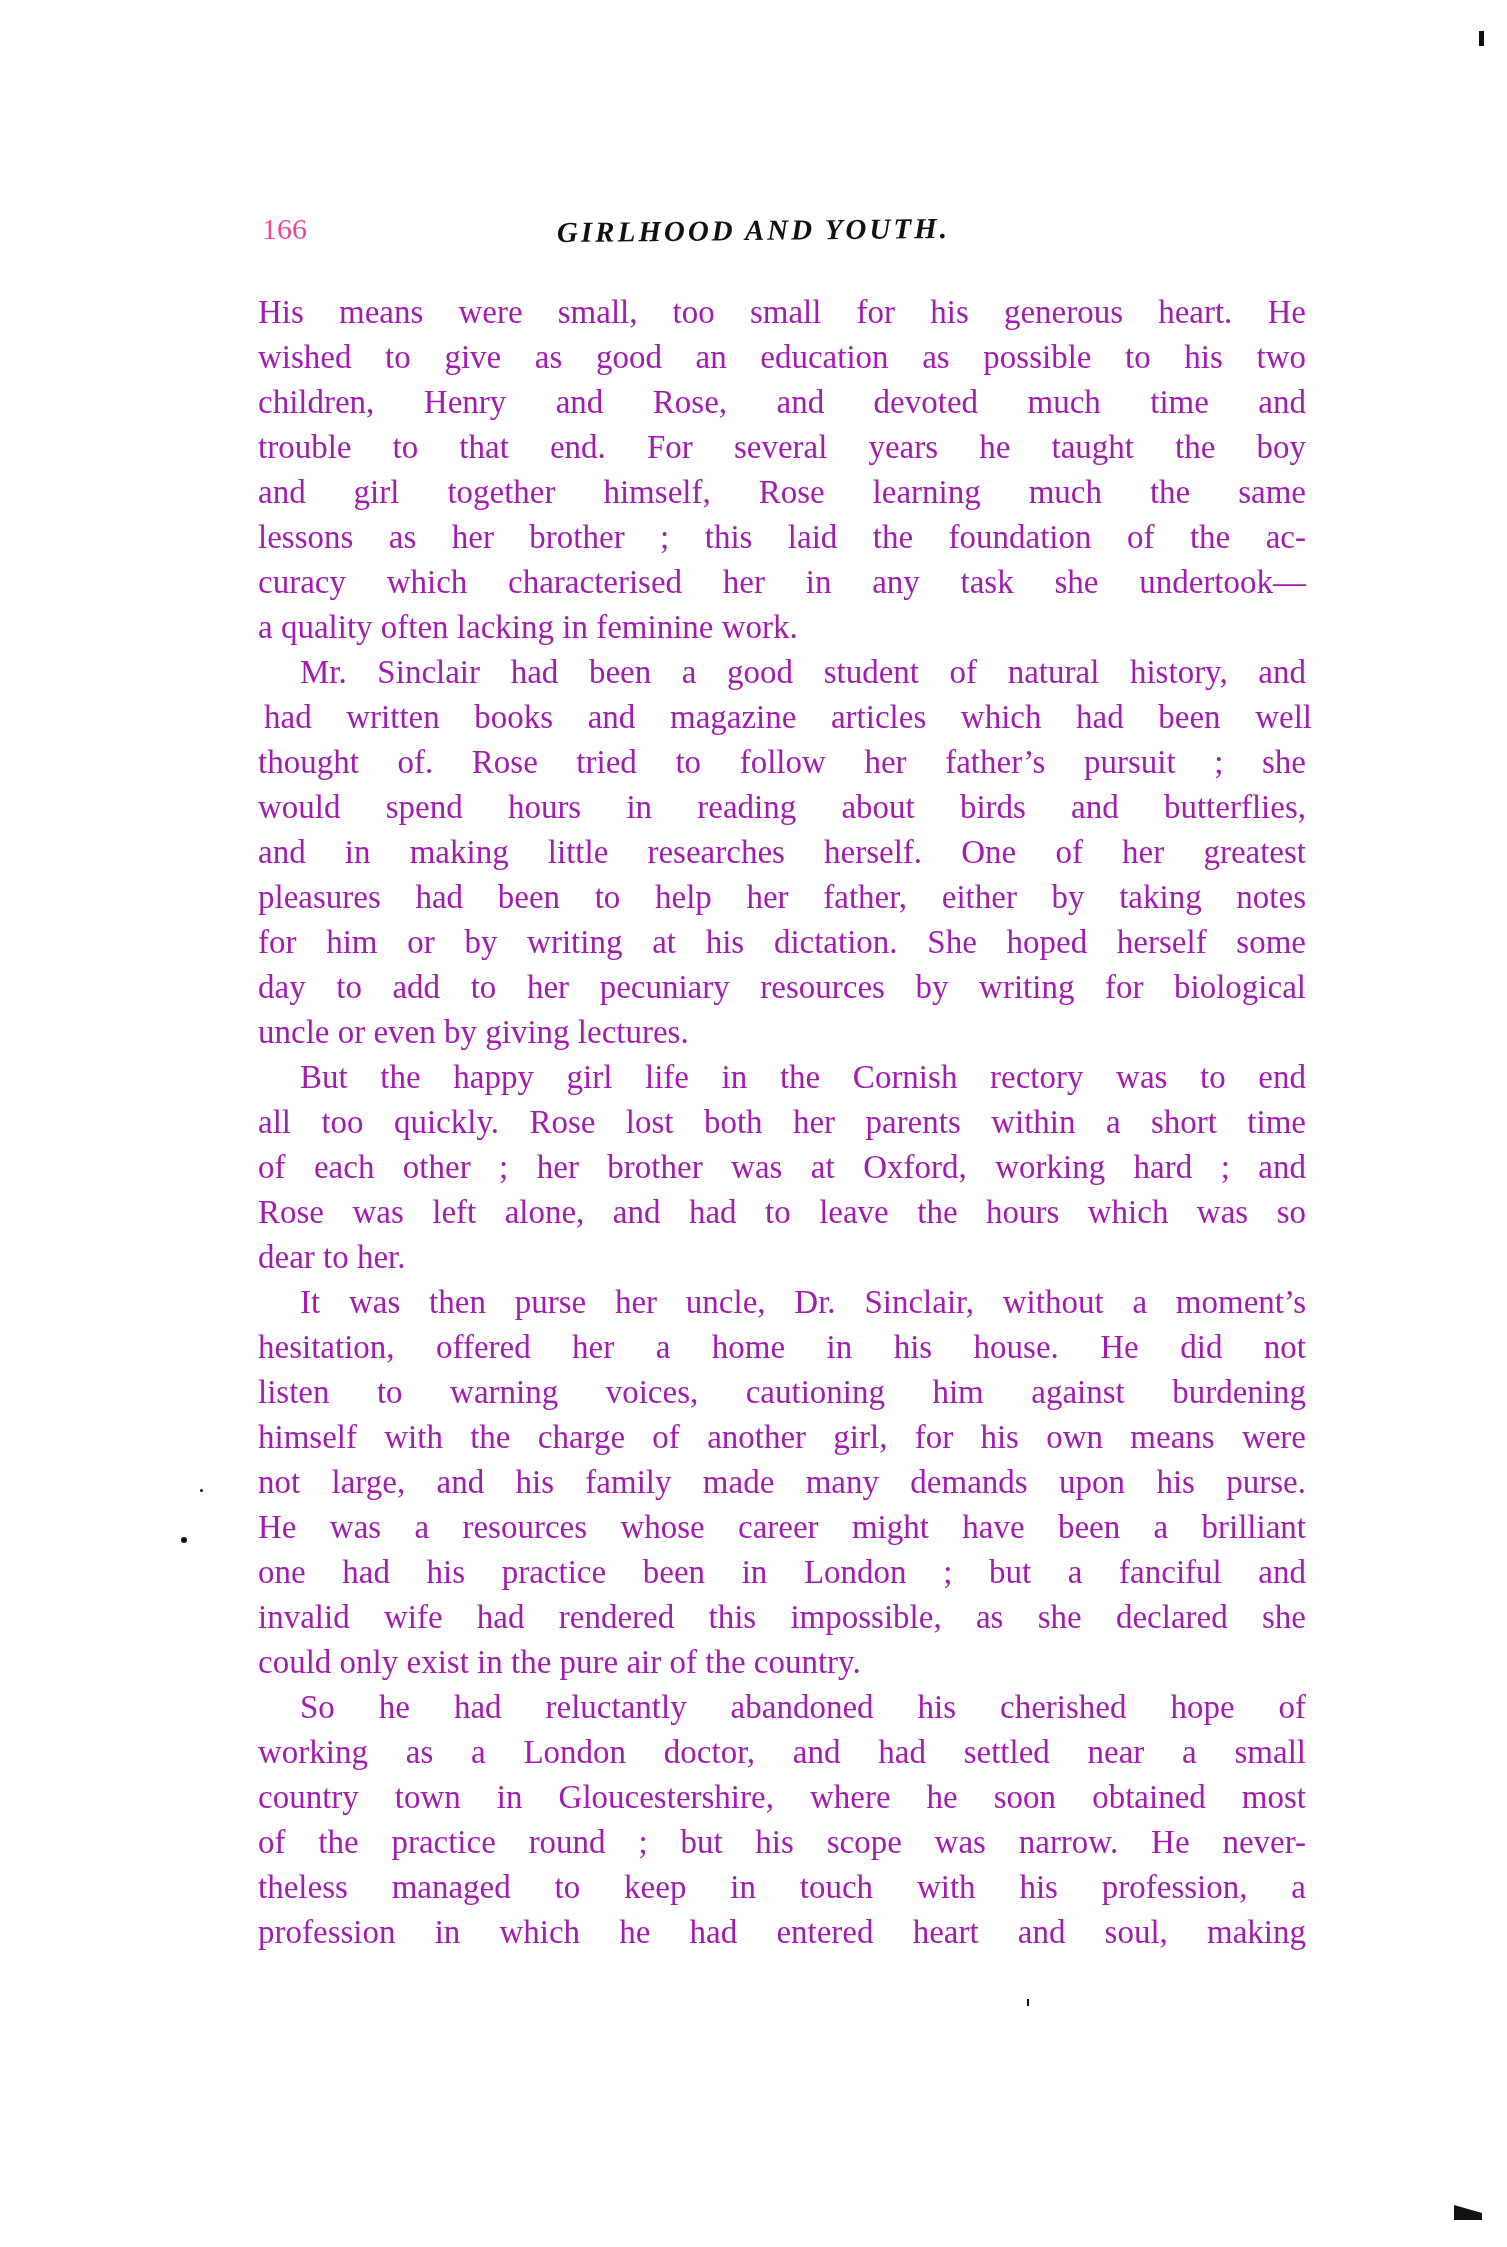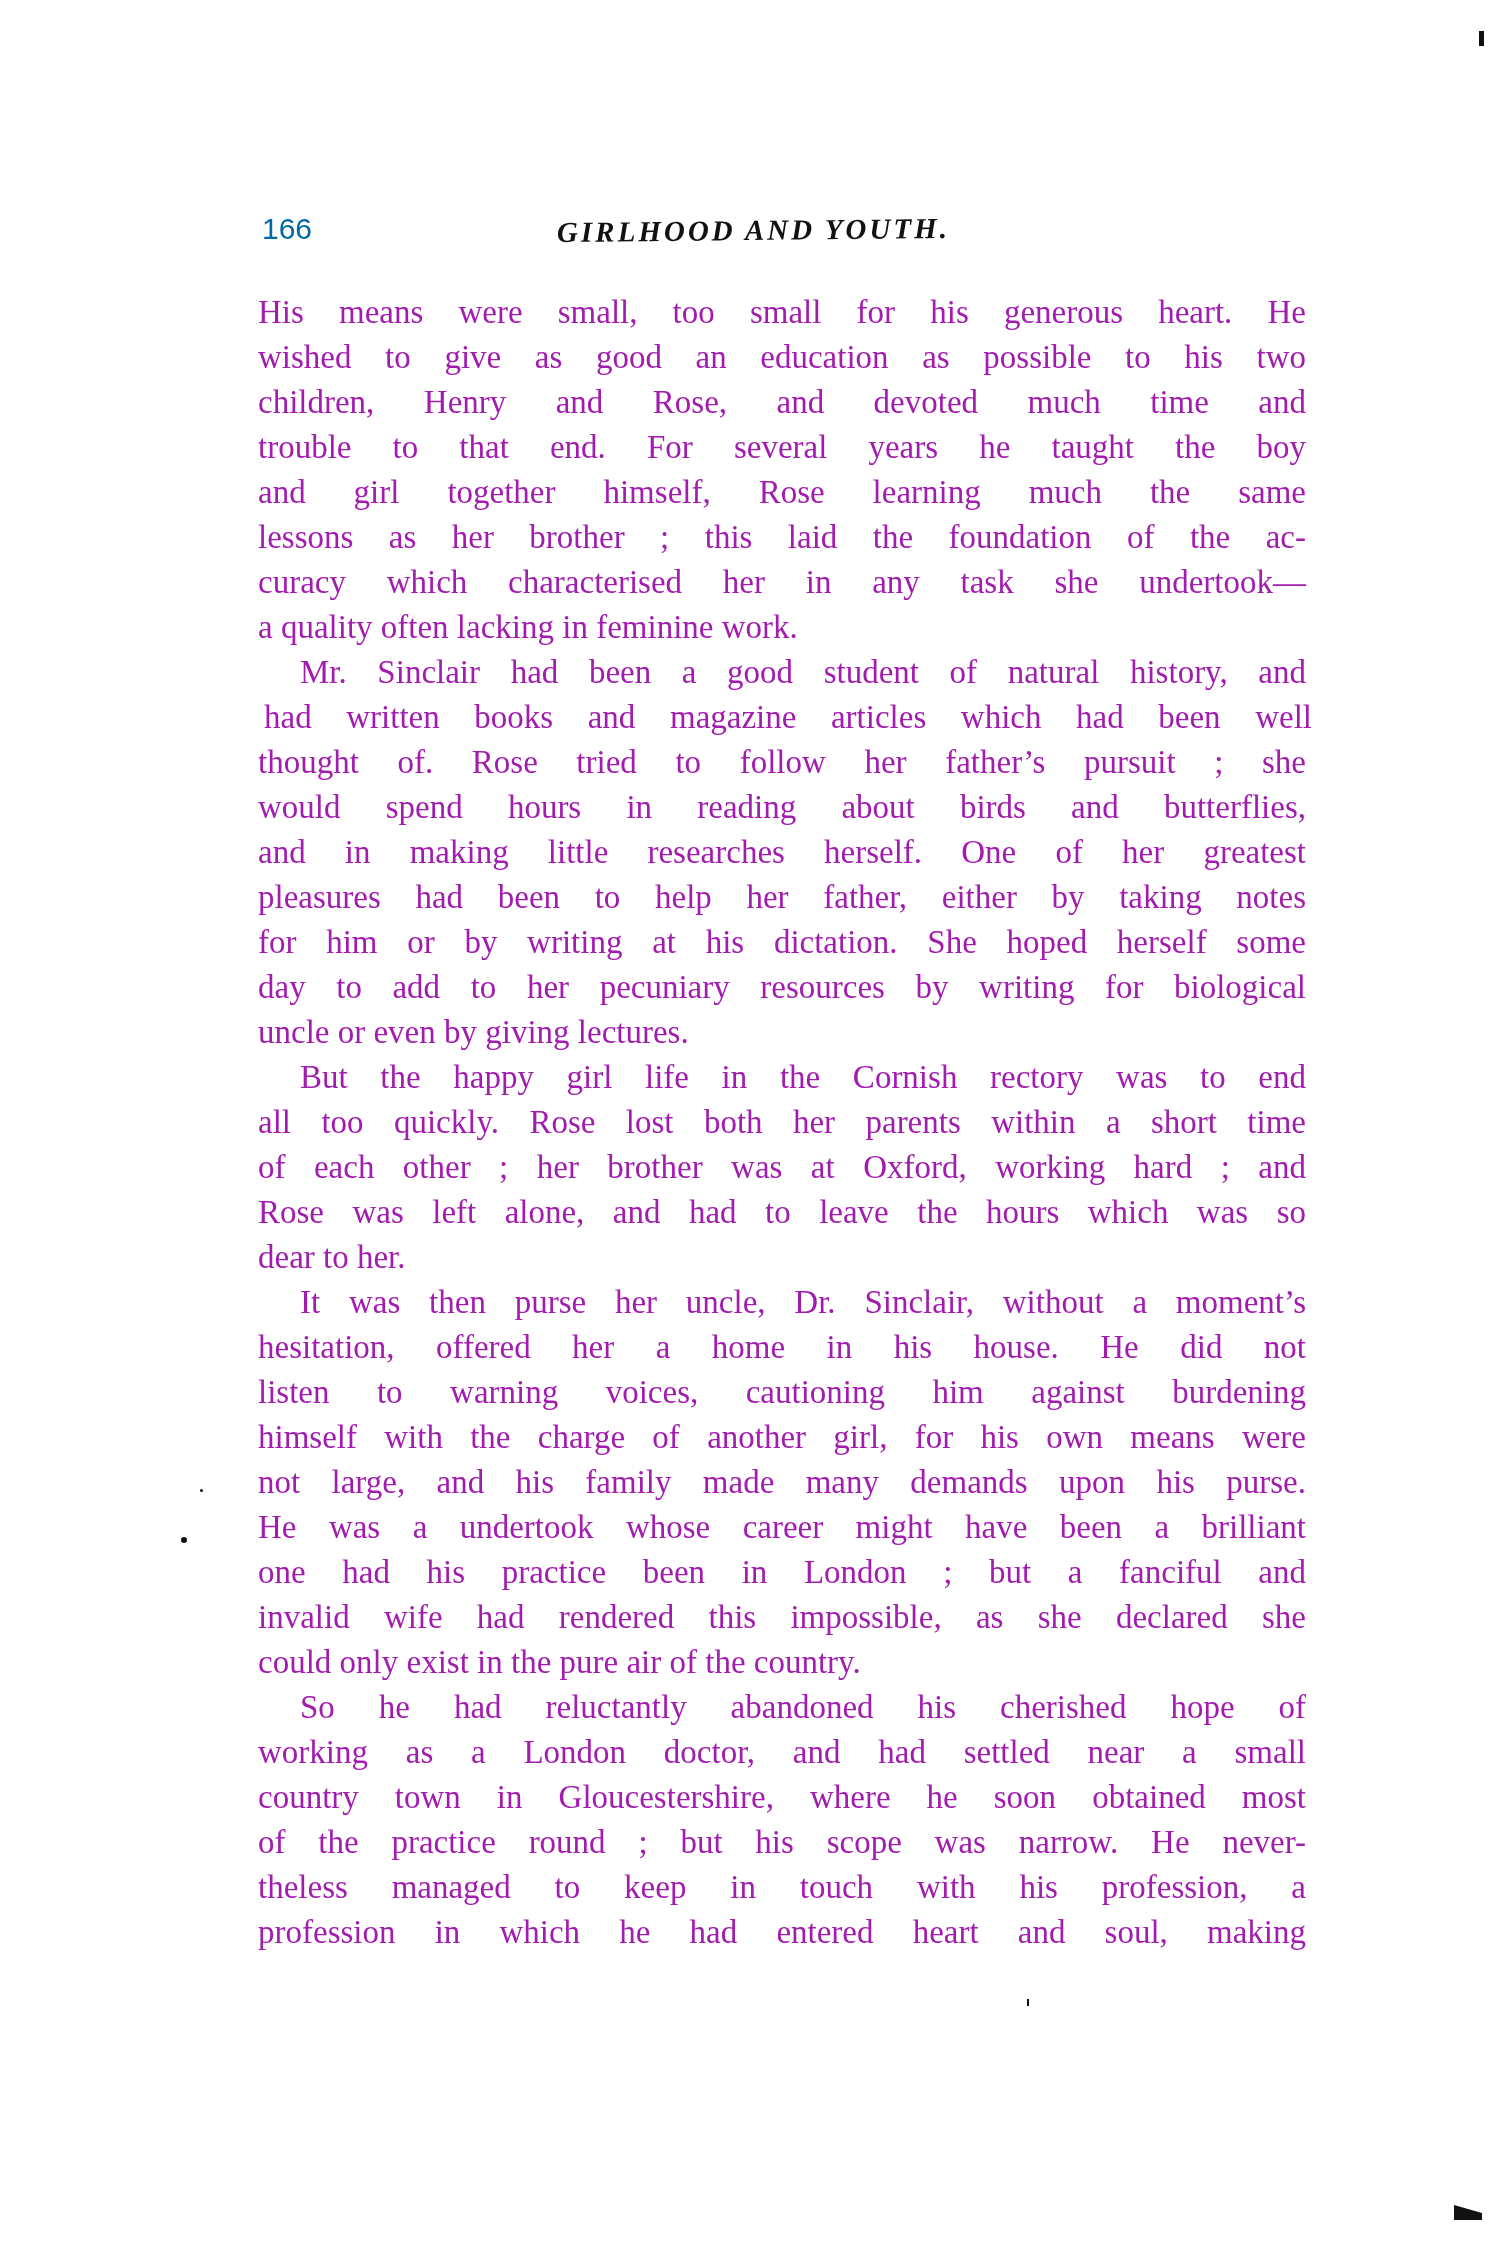--- a/index.html
+++ b/index.html
@@ -1,19 +1,19 @@
 <!DOCTYPE html>
 <html><head>
 <meta charset="utf-8">
 <style>
   html, body { margin: 0; padding: 0; background: #ffffff; }
   body { width: 1507px; height: 2247px; position: relative; overflow: hidden; }
   .page { position: absolute; left: 0; top: 0; width: 1507px; height: 2247px; background: #ffffff; }
   .running-head { position: absolute; top: 212px; left: 262px; width: 1043px; height: 40px; }
-  .folio { position: absolute; left: 0; top: 0; font-family: Liberation Sans, sans-serif; font-size: 30px; color: #0369a1; }
+  .folio { position: absolute; left: 0; top: 0; font-family: Liberation Serif, serif; font-size: 30px; color: #ec4899; }
   .head-title { position: absolute; left: 295px; top: 2px; font-family: "Liberation Serif", "DejaVu Serif", serif; font-style: italic; font-weight: bold; font-size: 29px; letter-spacing: 3px; color: #111; transform: rotate(-0.6deg); }
   .body-text { position: absolute; left: 258px; top: 290px; width: 1048px; }
   .line { position: absolute; left: 0; width: 1048px; height: 45px; font-family: Liberation Serif, serif; font-size: 33px; line-height: 45px; color: #a21caf; text-align: justify; text-align-last: justify; white-space: nowrap; overflow: visible; }
   .line.last { text-align-last: left; }
   .line.indent { padding-left: 42px; width: 1006px; }
   .mark { position: absolute; background: #111; }
 </style>
 </head>
 <body>
 
@@ -58,21 +58,21 @@
         <div class="line" style="top: 855px;">of each other ; her brother was at Oxford, working hard ; and</div>
         <div class="line" style="top: 900px;">Rose was left alone, and had to leave the hours which was so</div>
         <div class="line last" style="top: 945px;">dear to her.</div>
       </div>
       <div>
         <div class="line indent" style="top: 990px;">It was then purse her uncle, Dr. Sinclair, without a moment’s</div>
         <div class="line" style="top: 1035px;">hesitation, offered her a home in his house.  He did not</div>
         <div class="line" style="top: 1080px;">listen to warning voices, cautioning him against burdening</div>
         <div class="line" style="top: 1125px;">himself with the charge of another girl, for his own means were</div>
         <div class="line" style="top: 1170px;">not large, and his family made many demands upon his purse.</div>
-        <div class="line" style="top: 1215px;">He was a undertook whose career might have been a brilliant</div>
+        <div class="line" style="top: 1215px;">He was a resources whose career might have been a brilliant</div>
         <div class="line" style="top: 1260px;">one had his practice been in London ; but a fanciful and</div>
         <div class="line" style="top: 1305px;">invalid wife had rendered this impossible, as she declared she</div>
         <div class="line last" style="top: 1350px;">could only exist in the pure air of the country.</div>
       </div>
       <div>
         <div class="line indent" style="top: 1395px;">So he had reluctantly abandoned his cherished hope of</div>
         <div class="line" style="top: 1440px;">working as a London doctor, and had settled near a small</div>
         <div class="line" style="top: 1485px;">country town in Gloucestershire, where he soon obtained most</div>
         <div class="line" style="top: 1530px;">of the practice round ; but his scope was narrow.  He never-</div>
         <div class="line" style="top: 1575px;">theless managed to keep in touch with his profession, a</div>

